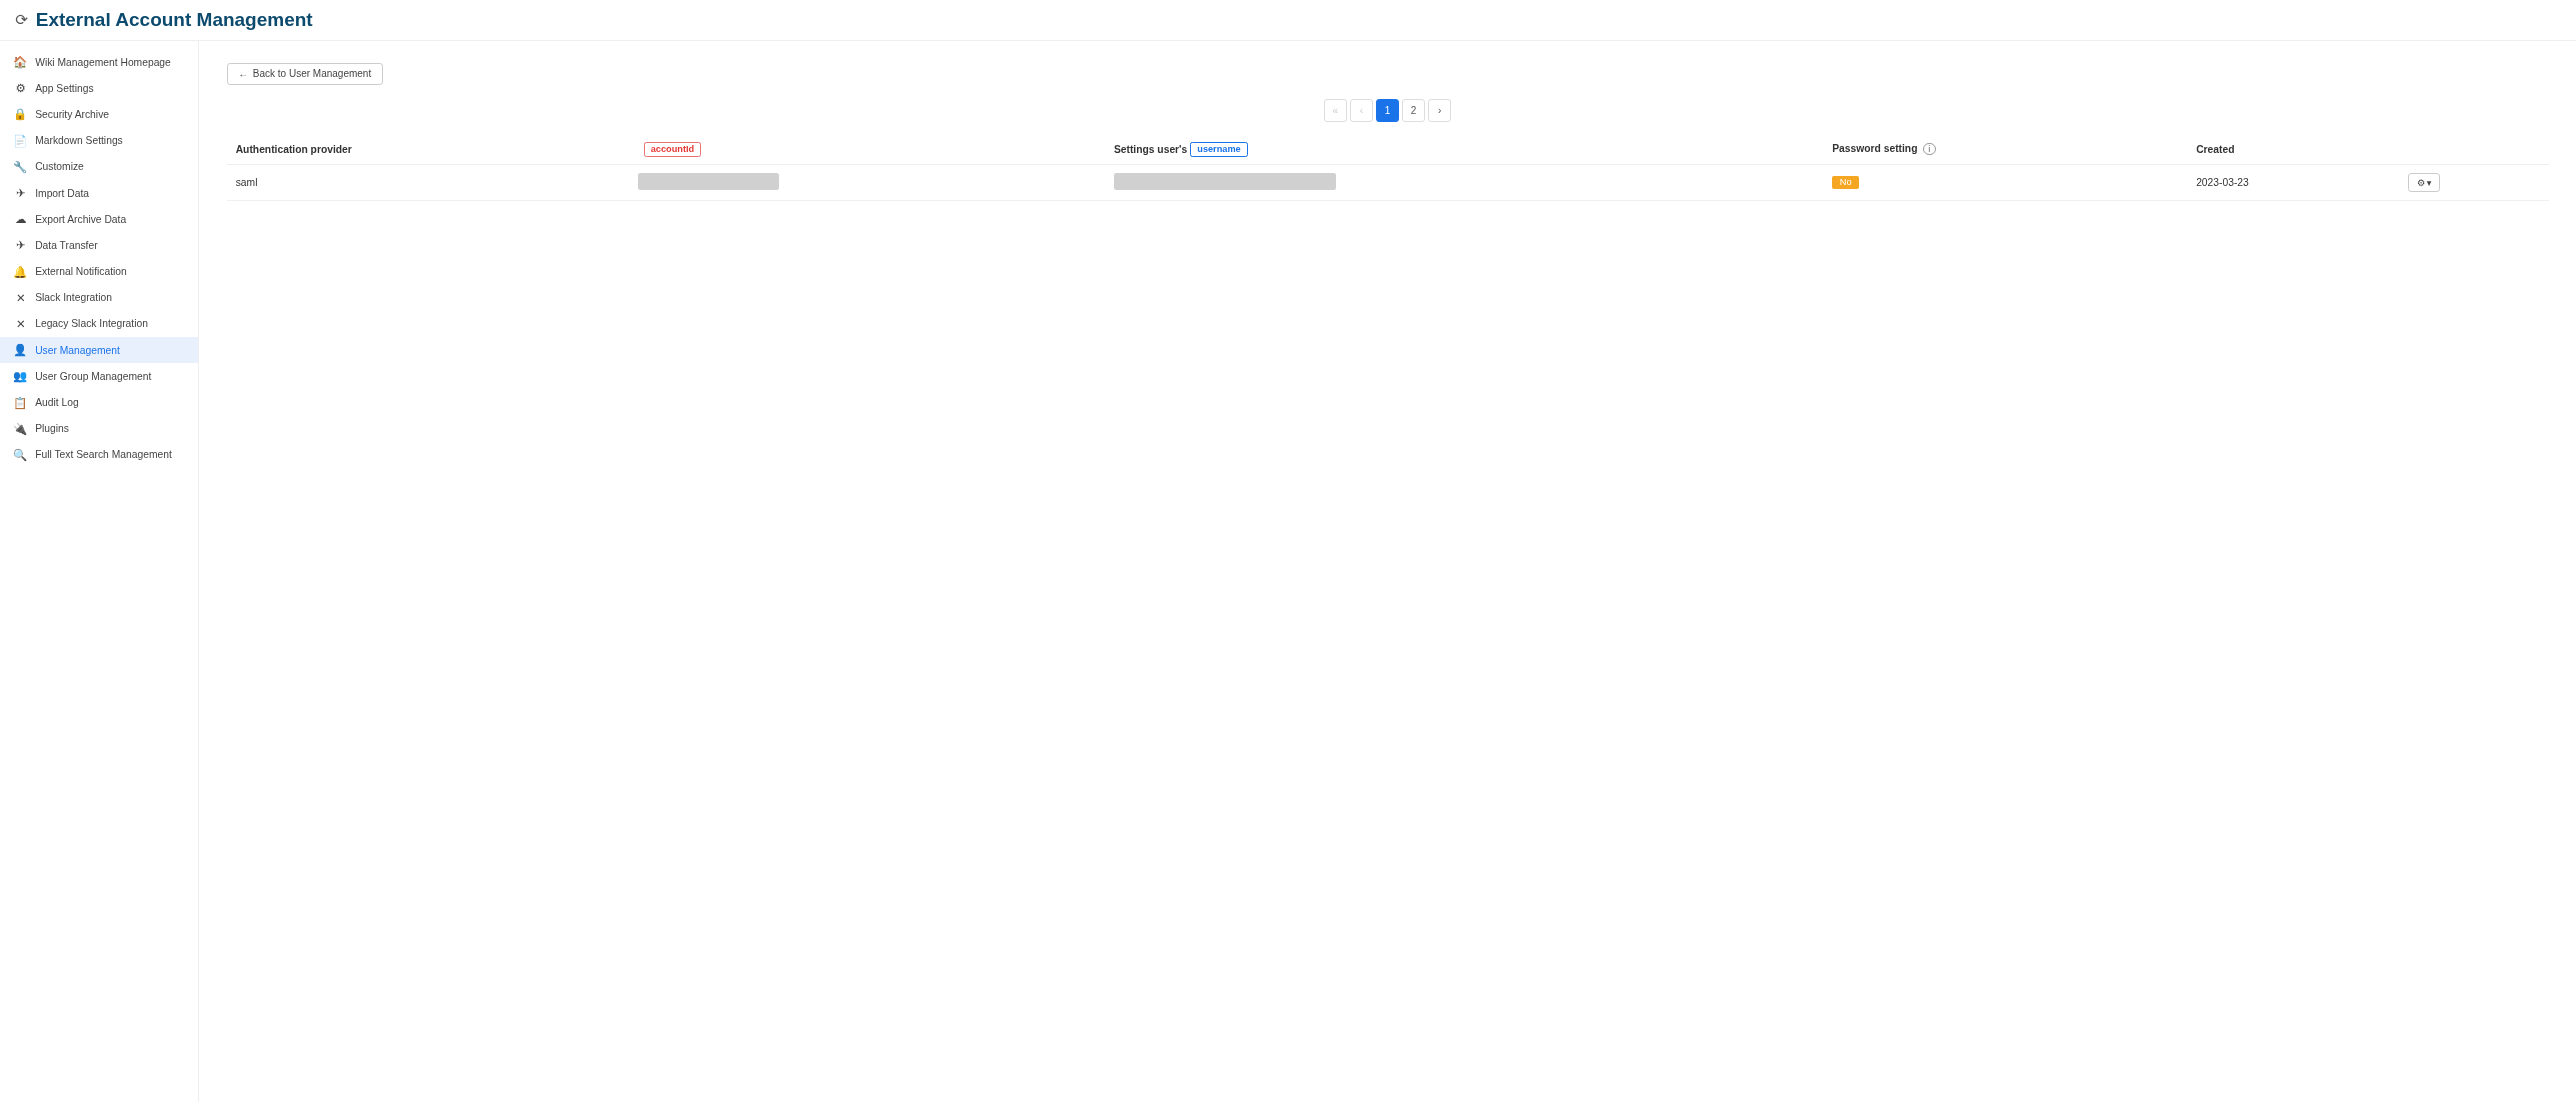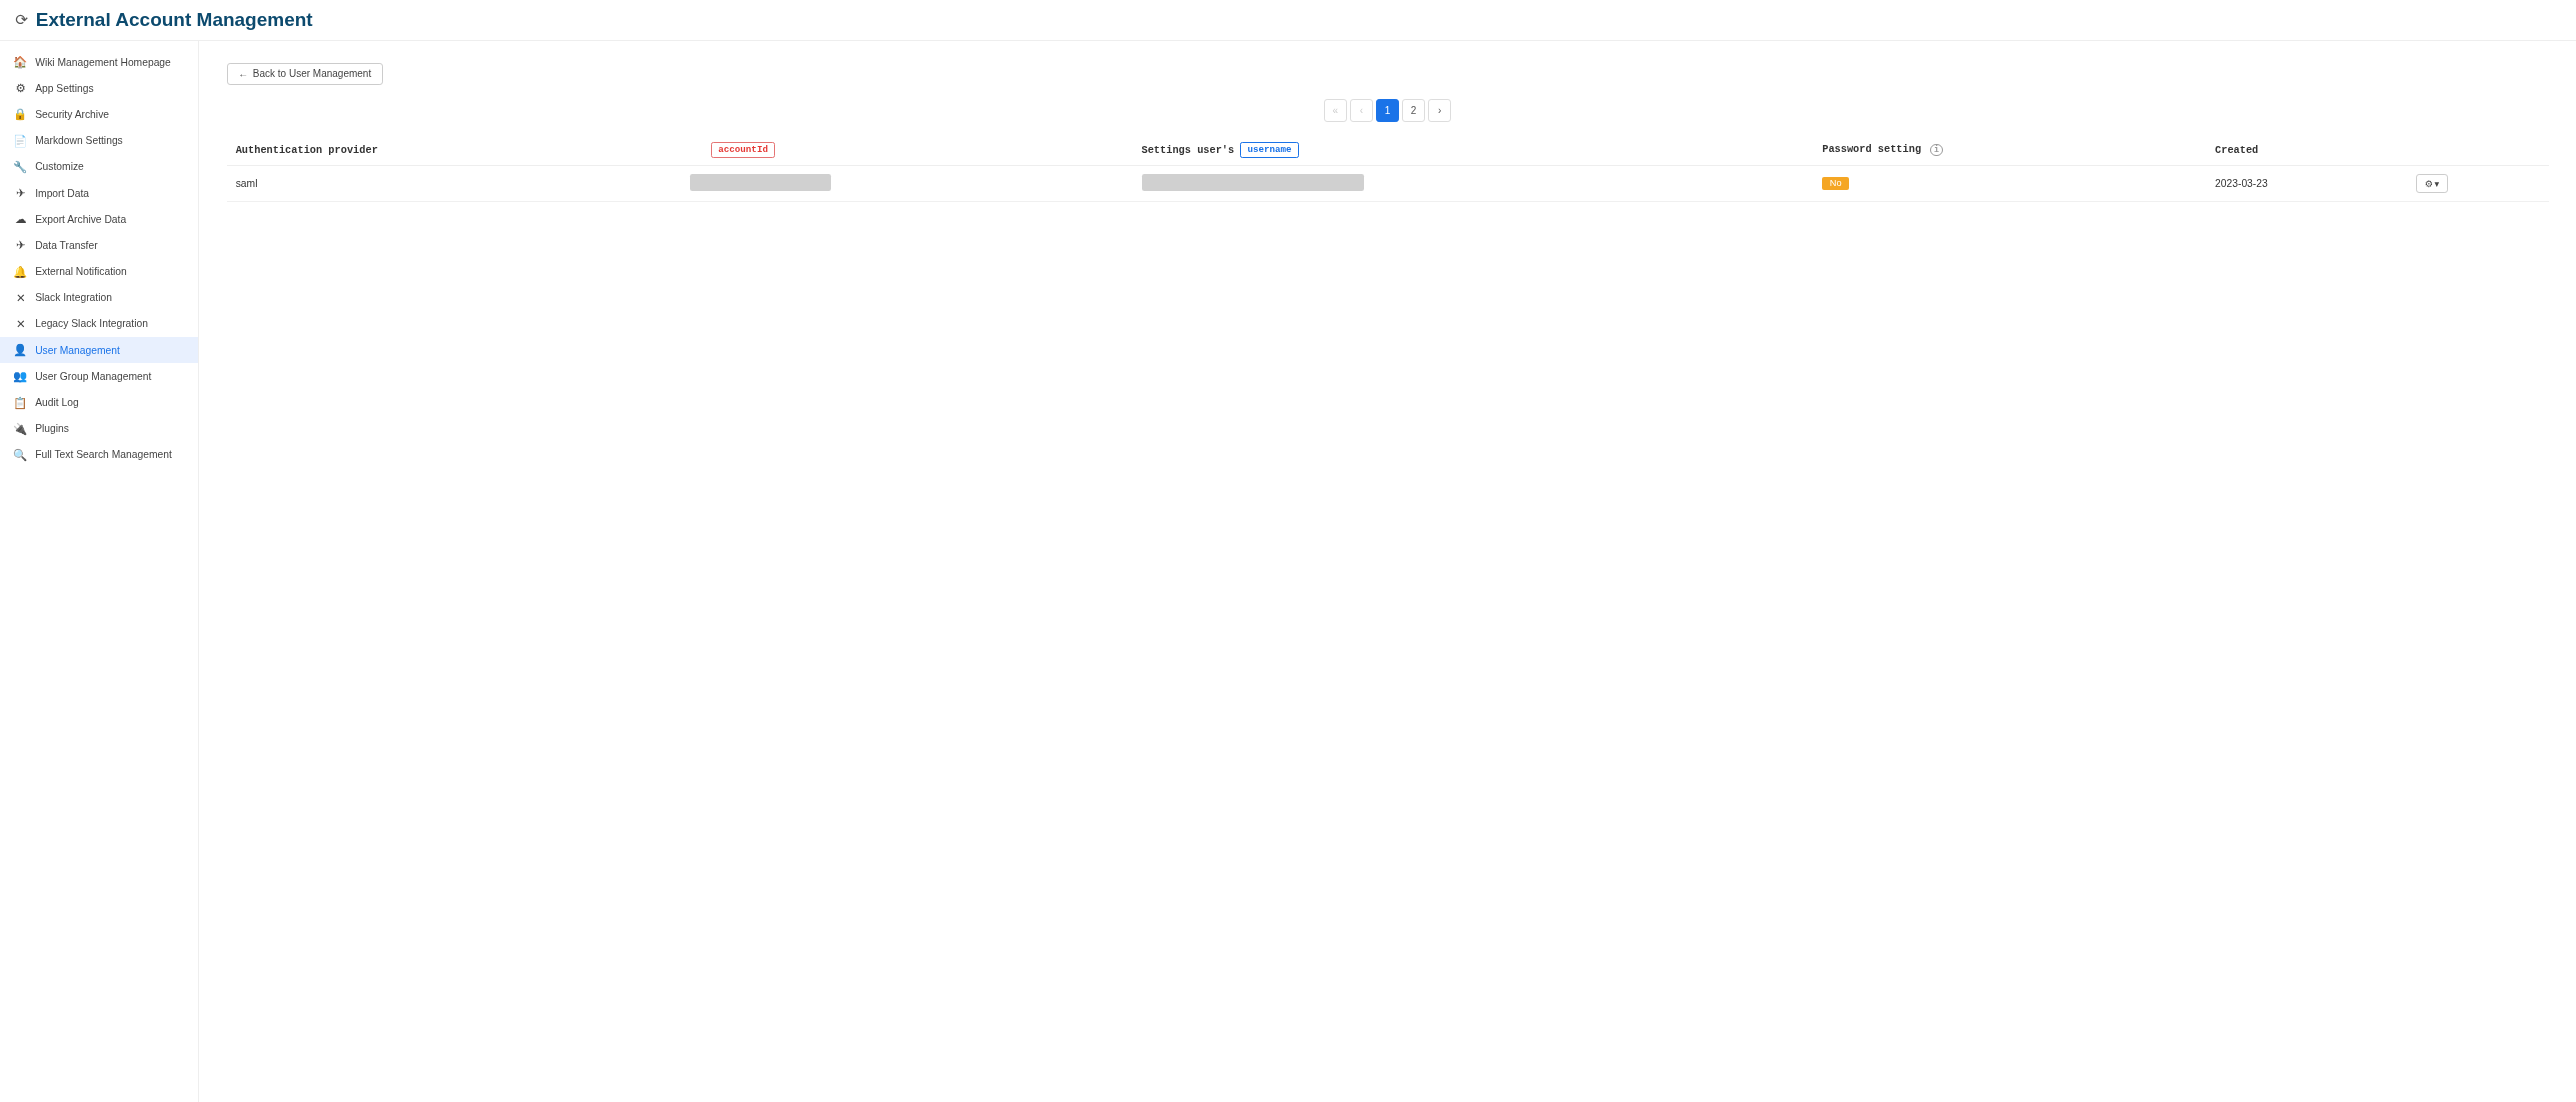--- a/index.html
+++ b/index.html
@@ -115,37 +115,36 @@
       width: 100%;
       border-collapse: collapse;
       font-size: 10.3px;
     }
     .data-table th {
       text-align: left;
       padding: 7.6px 9.2px;
       font-weight: 600;
       color: #333;
       border-bottom: 1.5px solid #eee;
-      font-family: Liberation Mono, monospace;
     }
     .data-table td {
       padding: 7.6px 9.2px;
       border-bottom: 0.8px solid #f0f0f0;
       vertical-align: middle;
     }
 
     .tag-pink {
       display: inline-block;
       padding: 1.5px 6.1px;
       border: 0.8px solid #e57373;
       border-radius: 2.3px;
       color: #e53935;
       font-size: 9.2px;
       background: #fff;
-      margin-left: 21px;
+      margin-left: 6px;
       text-align: center;
     }
     .tag-blue {
       display: inline-block;
       padding: 1.5px 6.1px;
       border: 0.8px solid #1a73e8;
       border-radius: 2.3px;
       color: #1a73e8;
       font-size: 9.2px;
       background: #fff;

